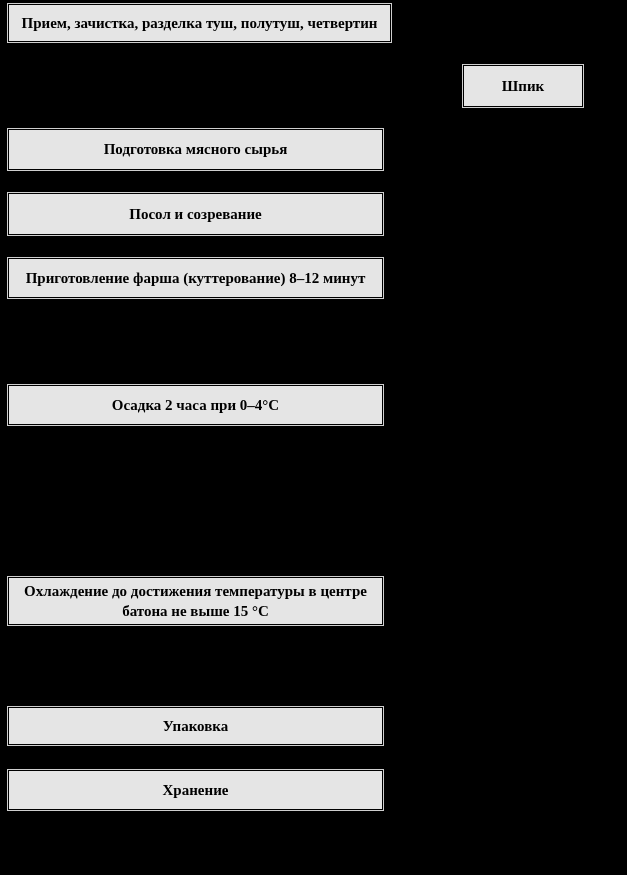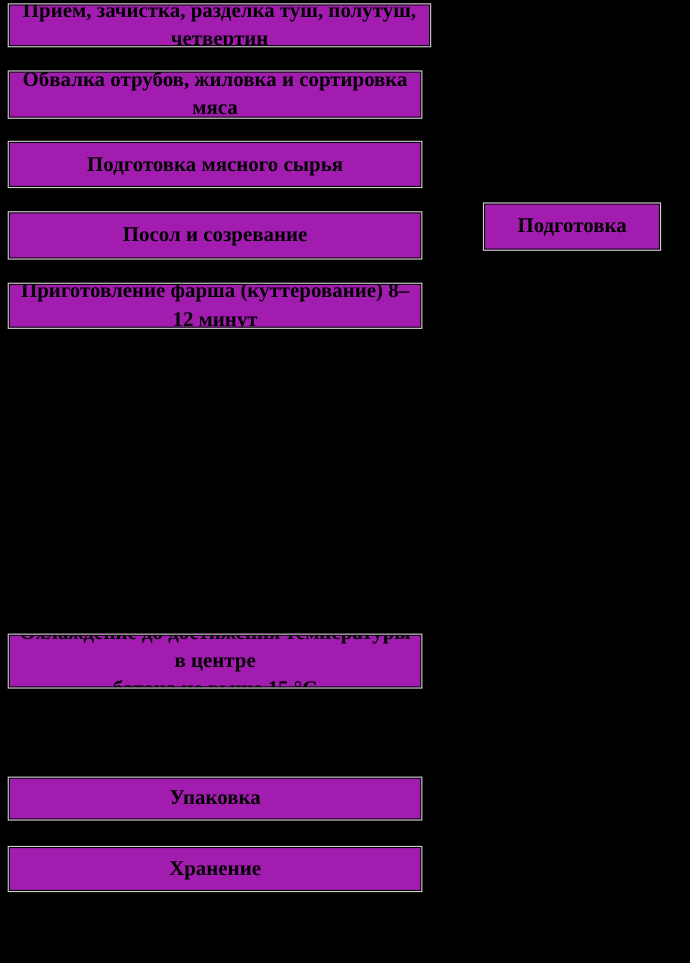--- a/index.html
+++ b/index.html
@@ -10,26 +10,26 @@
   .canvas {
     position: relative;
     width: 627px;
     height: 875px;
     background: #000000;
     overflow: hidden;
     font-family: "Liberation Serif", "DejaVu Serif", serif;
   }
   .box {
     position: absolute;
-    background: #a21caf;
+    background: #e5e5e5;
     border: 1px solid #000000;
     outline: 1px solid #cfcfcf;
     color: #000000;
     font-weight: bold;
-    font-size: 19px;
+    font-size: 15px;
     line-height: 1.35;
     display: flex;
     align-items: center;
     justify-content: center;
     text-align: center;
     box-sizing: border-box;
     padding: 2px 6px;
     white-space: pre-line;
   }
   
@@ -51,24 +51,24 @@
   .sideA { left: 463px; top: 65px;  width: 120px; height: 42px; }
   .sideB { left: 440px; top: 185px; width: 160px; height: 42px; }
   .sideC { left: 432px; top: 310px; width: 175px; height: 78px; }
 </style>
 </head>
 <body>
 
 <div class="canvas">
 
   <div class="box main s1">Прием, зачистка, разделка туш, полутуш, четвертин</div>
-  <div class="box main s2">Обвалка отрубов, жиловка и сортировка мяса</div>
   <div class="box main s3">Подготовка мясного сырья</div>
   <div class="box main s4">Посол и созревание</div>
   <div class="box main s5">Приготовление фарша (куттерование) 8–12 минут</div>
+  <div class="box main s7">Осадка 2 часа при 0–4°С</div>
   <div class="box main s10">Охлаждение до достижения температуры в центре
 батона не выше 15 °С</div>
   <div class="box main s13">Хранение</div>
   <div class="box main s12">Упаковка</div>
 
-  <div class="box sideB">Подготовка</div>
+  <div class="box sideA">Шпик</div>
 
 </div>
 
 </body></html>

